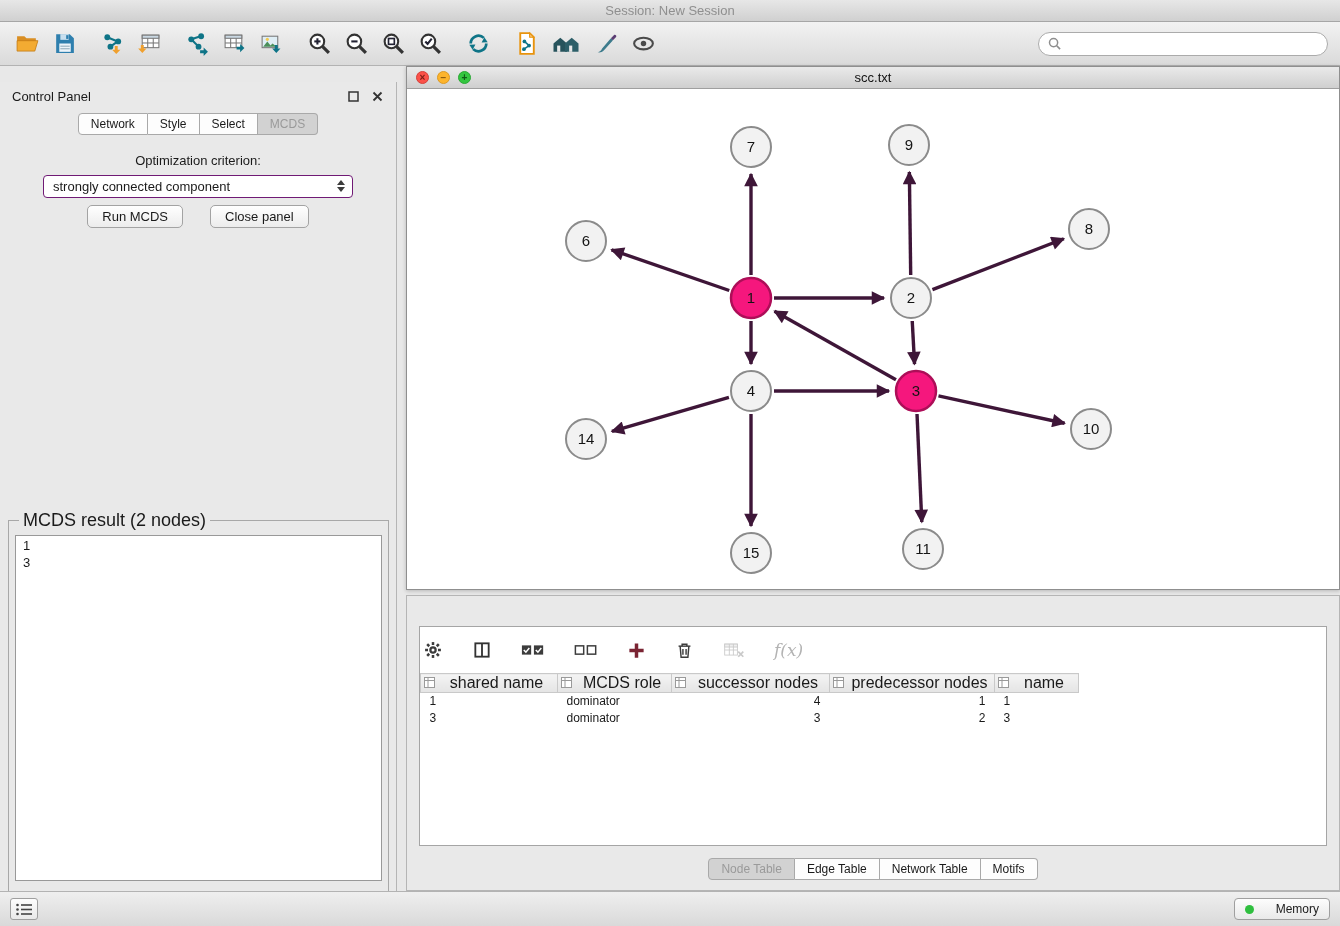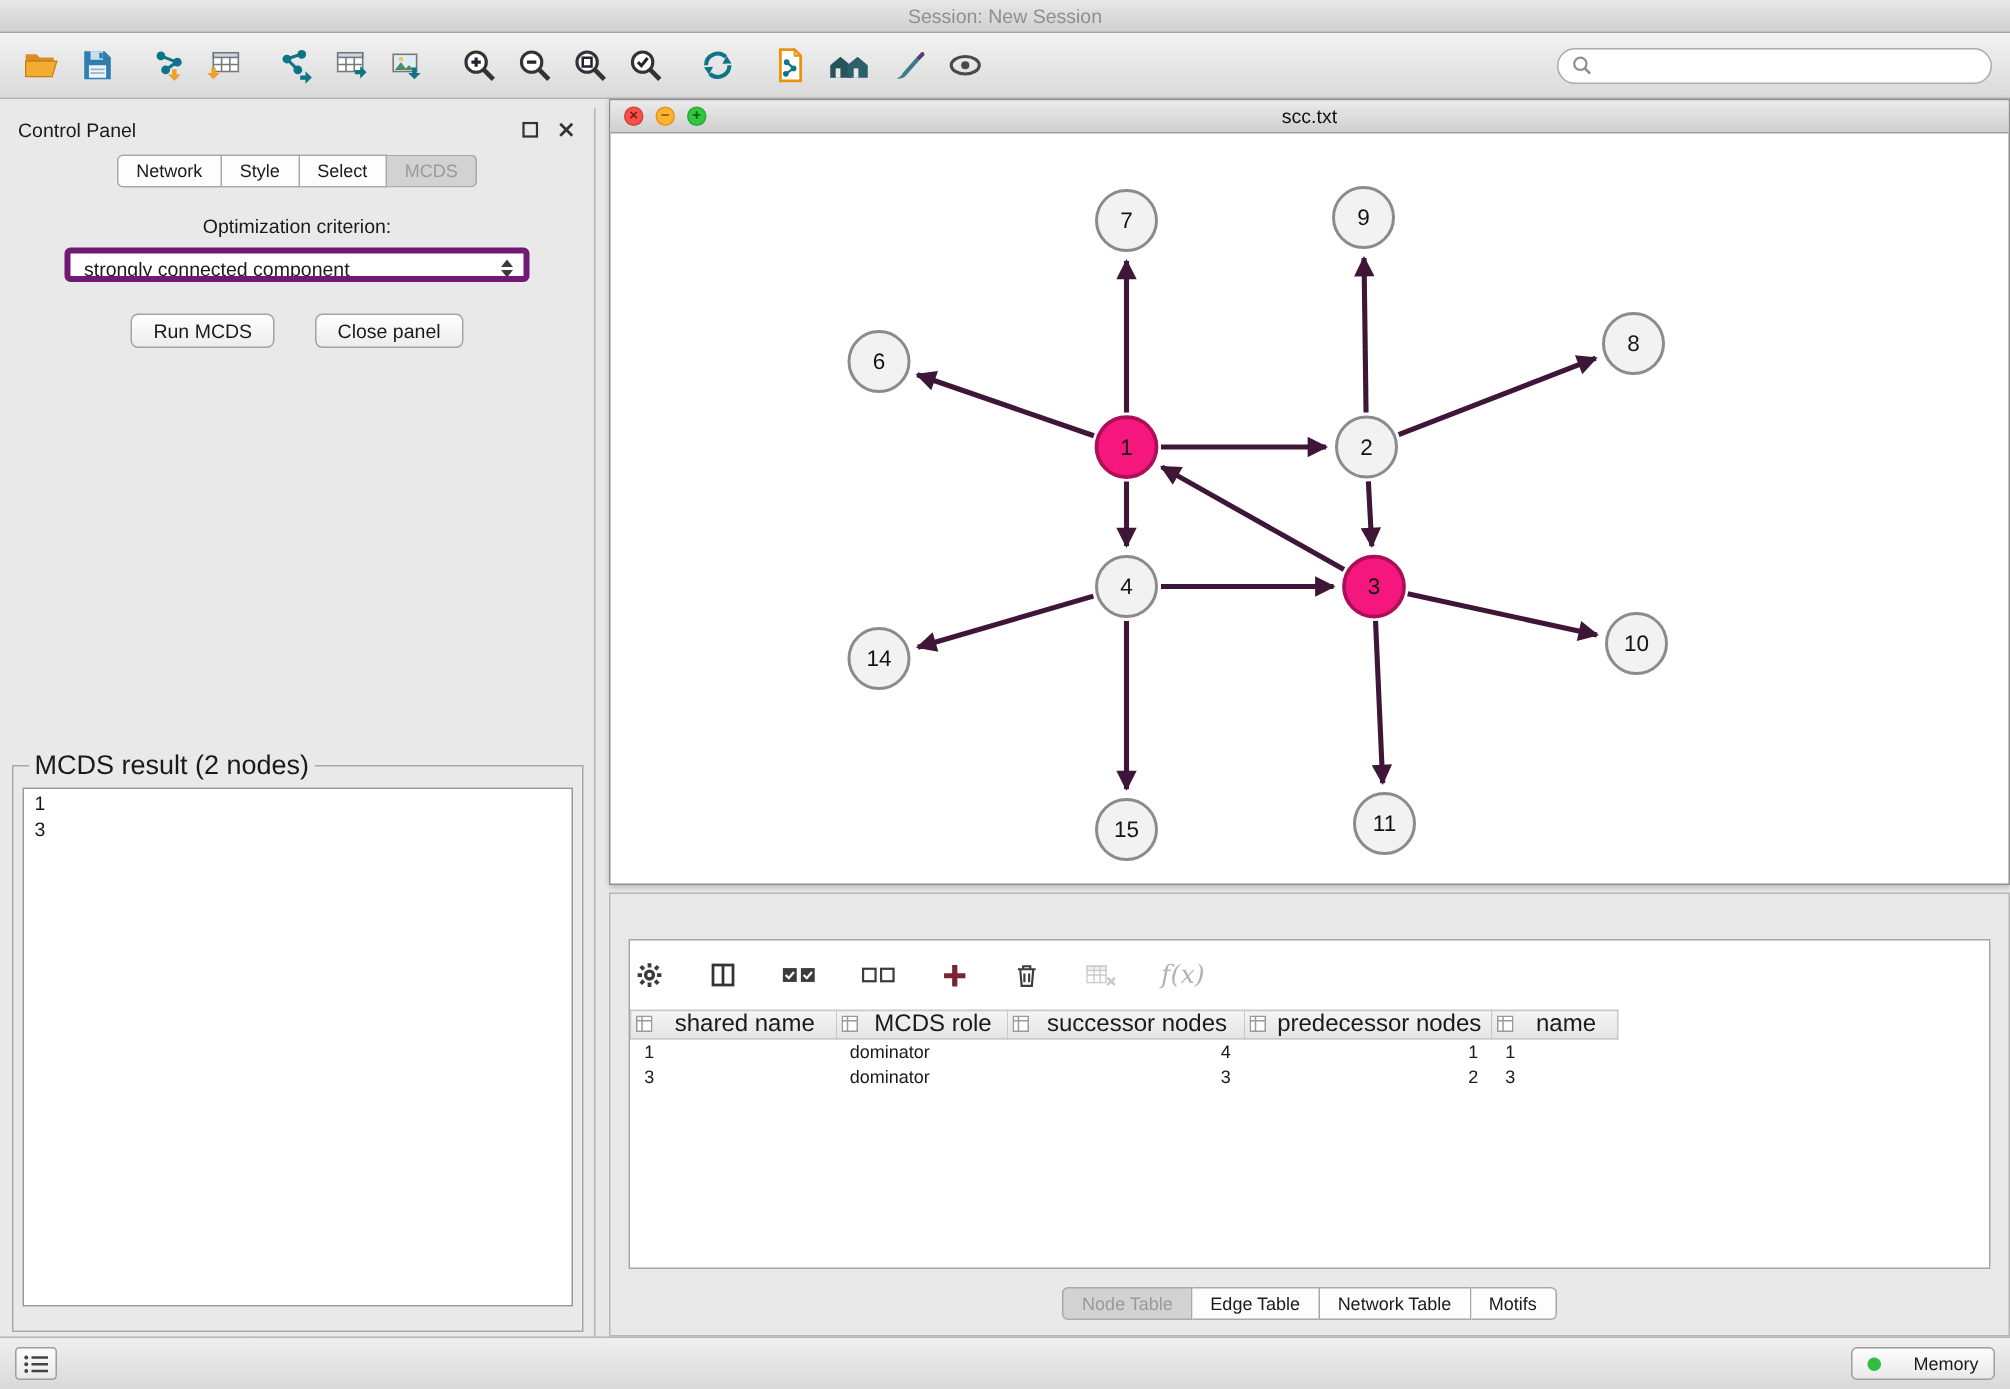--- a/index.html
+++ b/index.html
@@ -20,29 +20,29 @@
   
   .pbtns{margin-left:auto;display:flex;gap:11px;align-items:center}
   .pbtn{width:13px;height:13px;display:flex;align-items:center;justify-content:center}
   .seg{display:flex;justify-content:center}
   .seg .tab{padding:3px 12px;background:#fdfdfd;border:1px solid #a9a9a9;border-left:none;font-size:12px;white-space:nowrap}
   .seg .tab:first-child{border-left:1px solid #a9a9a9;border-radius:4px 0 0 4px}
   .seg .tab:last-child{border-radius:0 4px 4px 0}
   .seg .tab.active{background:#d2d2d2;color:#9a9a9a}
 
   
-  .control-panel{position:absolute;left:0;top:72px;width:397px;height:825px;background:#e9e9e9;border-right:1px solid #b5b5b5}
+  .control-panel{position:absolute;left:0;top:82px;width:397px;height:825px;background:#e9e9e9;border-right:1px solid #b5b5b5}
   .cp-header{height:28px;display:flex;align-items:center;padding:0 12px}
   .cp-opt-label{text-align:center;margin-top:18px}
-  .cp-select{position:relative;width:310px;height:23px;margin:7px auto 0;background:#fff;border:4px solid #701a75;border-radius:4px;line-height:21px;padding:0 24px 0 9px;white-space:nowrap;overflow:hidden}
+  .cp-select{position:relative;width:310px;height:23px;margin:7px auto 0;background:#fff;border:1px solid #701a75;border-radius:4px;line-height:21px;padding:0 24px 0 9px;white-space:nowrap;overflow:hidden}
   .spinners{position:absolute;right:7px;top:4px;display:flex;flex-direction:column;gap:2px}
   .spinners i{width:0;height:0;border-left:4px solid transparent;border-right:4px solid transparent;display:block}
   .spinners .up{border-bottom:5px solid #3c3c3c}
   .spinners .down{border-top:5px solid #3c3c3c}
-  .cp-buttons{display:flex;justify-content:center;gap:27px;margin-top:21px}
+  .cp-buttons{display:flex;justify-content:center;gap:27px;margin-top:7px}
   button.mac{font-family:inherit;font-size:13px;padding:3px 14px;background:linear-gradient(#ffffff,#ececec);border:1px solid #a3a3a3;border-radius:5px;color:#1a1a1a}
   fieldset.result-box{position:absolute;left:8px;top:428px;width:381px;height:388px;border:1px solid #a8a8a8;padding:4px 6px 16px}
   fieldset.result-box legend{padding:0 4px;margin-left:4px;font-size:18px}
   .result-inner{width:100%;height:100%;background:#fff;border:1px solid #999;padding:1px 7px;line-height:17px;overflow:hidden}
 
   
   .network-window{position:absolute;left:406px;top:66px;width:934px;height:524px;background:#fff;border:1px solid #8f8f8f;box-shadow:0 1px 4px rgba(0,0,0,.22)}
   .nw-titlebar{position:relative;height:22px;background:linear-gradient(#eaeaea,#cfcfcf);border-bottom:1px solid #9f9f9f;text-align:center;line-height:21px;color:#111}
   .traffic{position:absolute;left:9px;top:4px;display:flex;gap:8px}
   .light{width:13px;height:13px;border-radius:50%;font-size:10px;line-height:12px;text-align:center;font-weight:bold}

